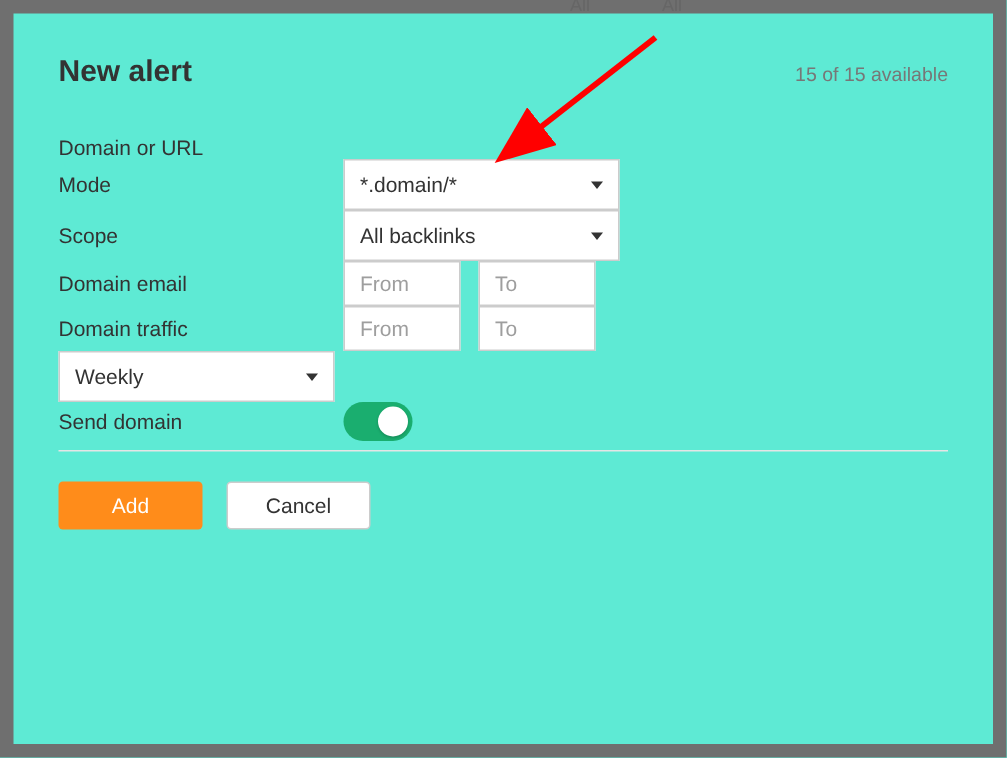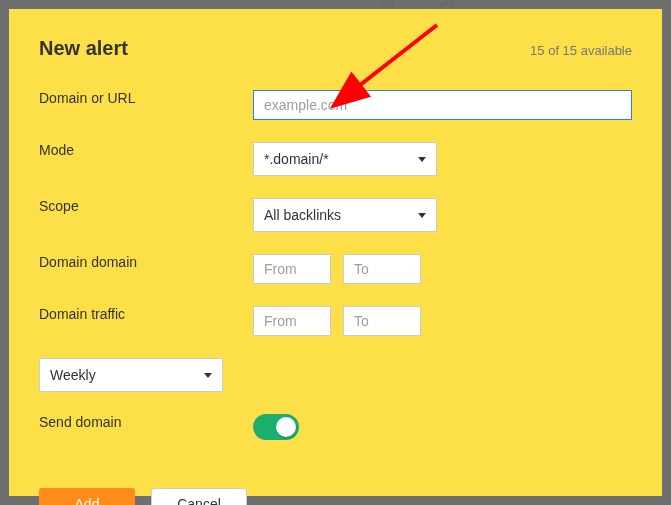--- a/index.html
+++ b/index.html
@@ -5,21 +5,21 @@
     * { box-sizing: border-box; margin: 0; padding: 0; }
     body {
       font-family: -apple-system, BlinkMacSystemFont, "Segoe UI", Helvetica, Arial, sans-serif;
       background: #6f6f6f;
       width: 671px;
       height: 505px;
       overflow: hidden;
       position: relative;
     }
     .modal {
-      background: #fde047;
+      background: #5eead4;
       position: absolute;
       top: 9px;
       left: 9px;
       right: 9px;
       bottom: 9px;
       padding: 28px 30px 24px 30px;
       display: flex;
       flex-direction: column;
     }
     .modal-header {
@@ -32,22 +32,21 @@
       font-size: 20px;
       font-weight: 700;
       color: #333;
     }
     .avail {
       font-size: 13px;
       color: #777;
     }
     .form-row {
       display: flex;
-      margin-bottom: 22px;
-      gap: 24px;
+      align-items: center;
     }
     .form-label {
       width: 190px;
       font-size: 14px;
       color: #333;
     }
     .url-input {
       flex: 1;
       height: 30px;
       border: 1px solid #1e88e5;
@@ -166,41 +165,40 @@
 
 <div class="modal">
 
   <div class="modal-header">
     <h1 class="modal-title">New alert</h1>
     <span class="avail">15 of 15 available</span>
   </div>
 
   <div class="form-row">
     <label class="form-label">Domain or URL</label>
-    <input class="url-input" type="text" placeholder="example.com" style="">
   </div>
 
   <div class="form-row">
     <label class="form-label">Mode</label>
     <div class="select">
       <span>*.domain/*</span>
       <span class="caret"></span>
     </div>
   </div>
 
   <div class="form-row">
     <label class="form-label">Scope</label>
     <div class="select">
       <span>All backlinks</span>
       <span class="caret"></span>
     </div>
   </div>
 
   <div class="form-row">
-    <label class="form-label">Domain domain</label>
+    <label class="form-label">Domain email</label>
     <div class="range-group">
       <input class="range-input" type="text" placeholder="From" style="">
       <input class="range-input" type="text" placeholder="To" style="">
     </div>
   </div>
 
   <div class="form-row">
     <label class="form-label">Domain traffic</label>
     <div class="range-group">
       <input class="range-input" type="text" placeholder="From" style="">

